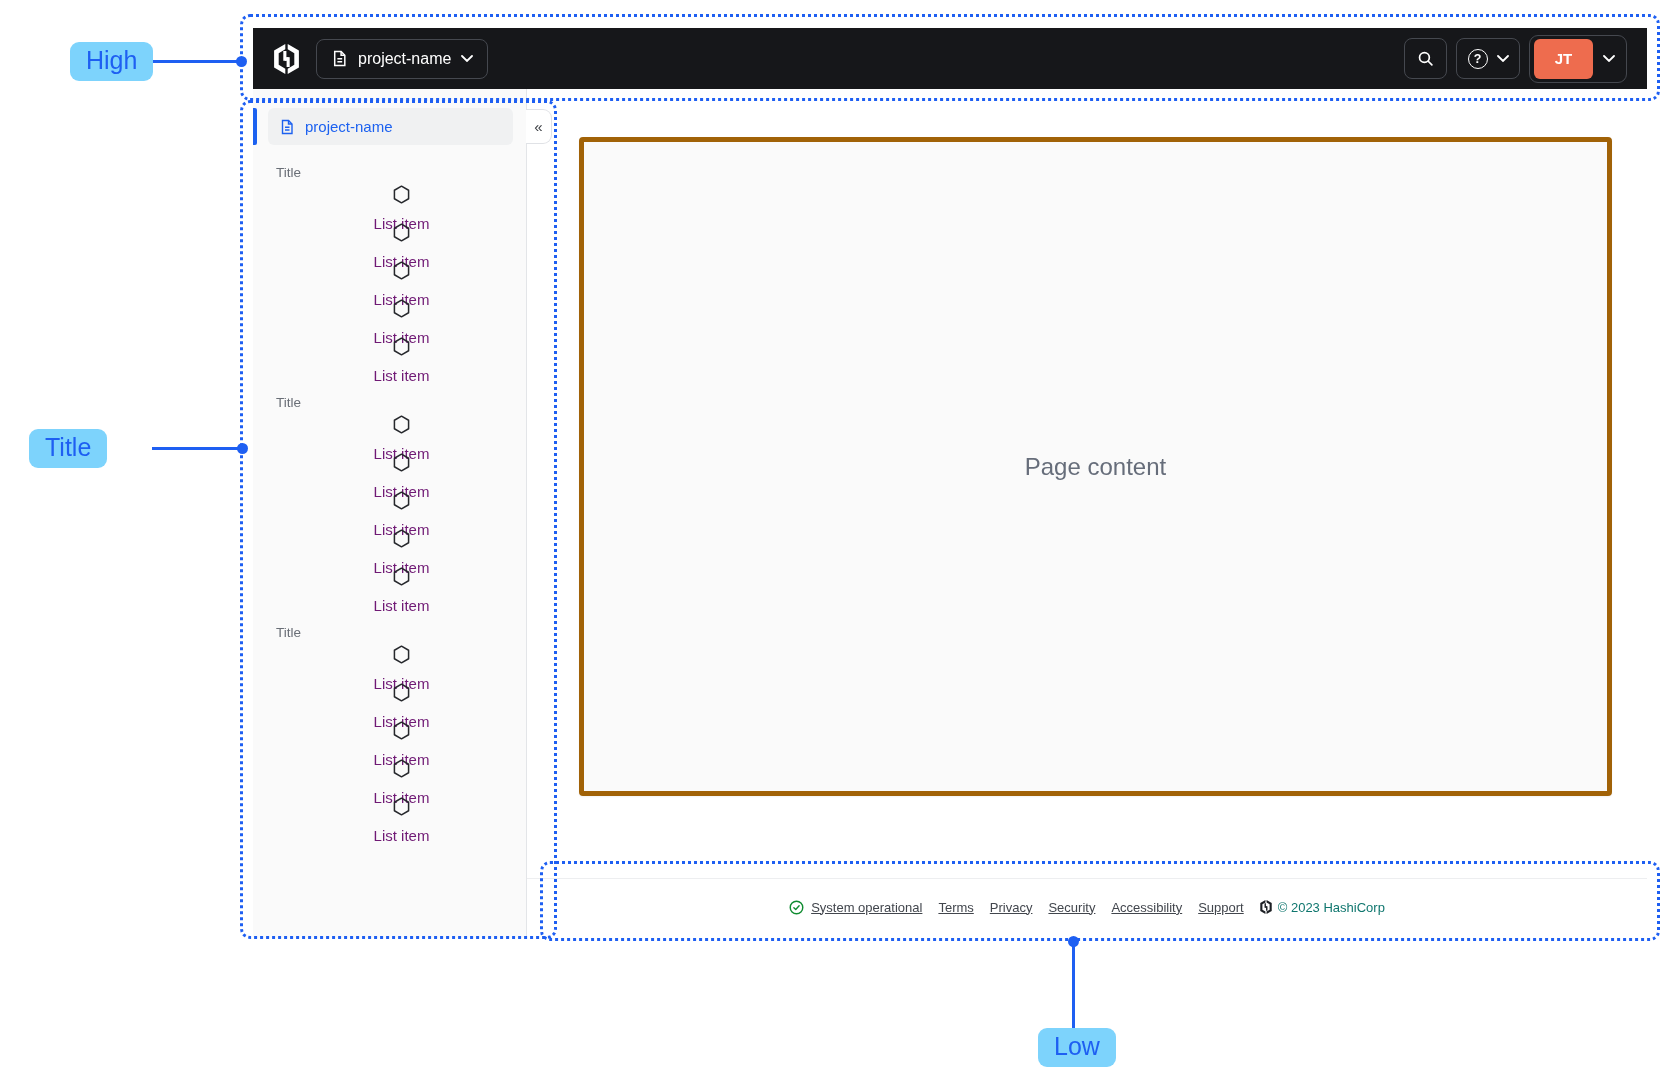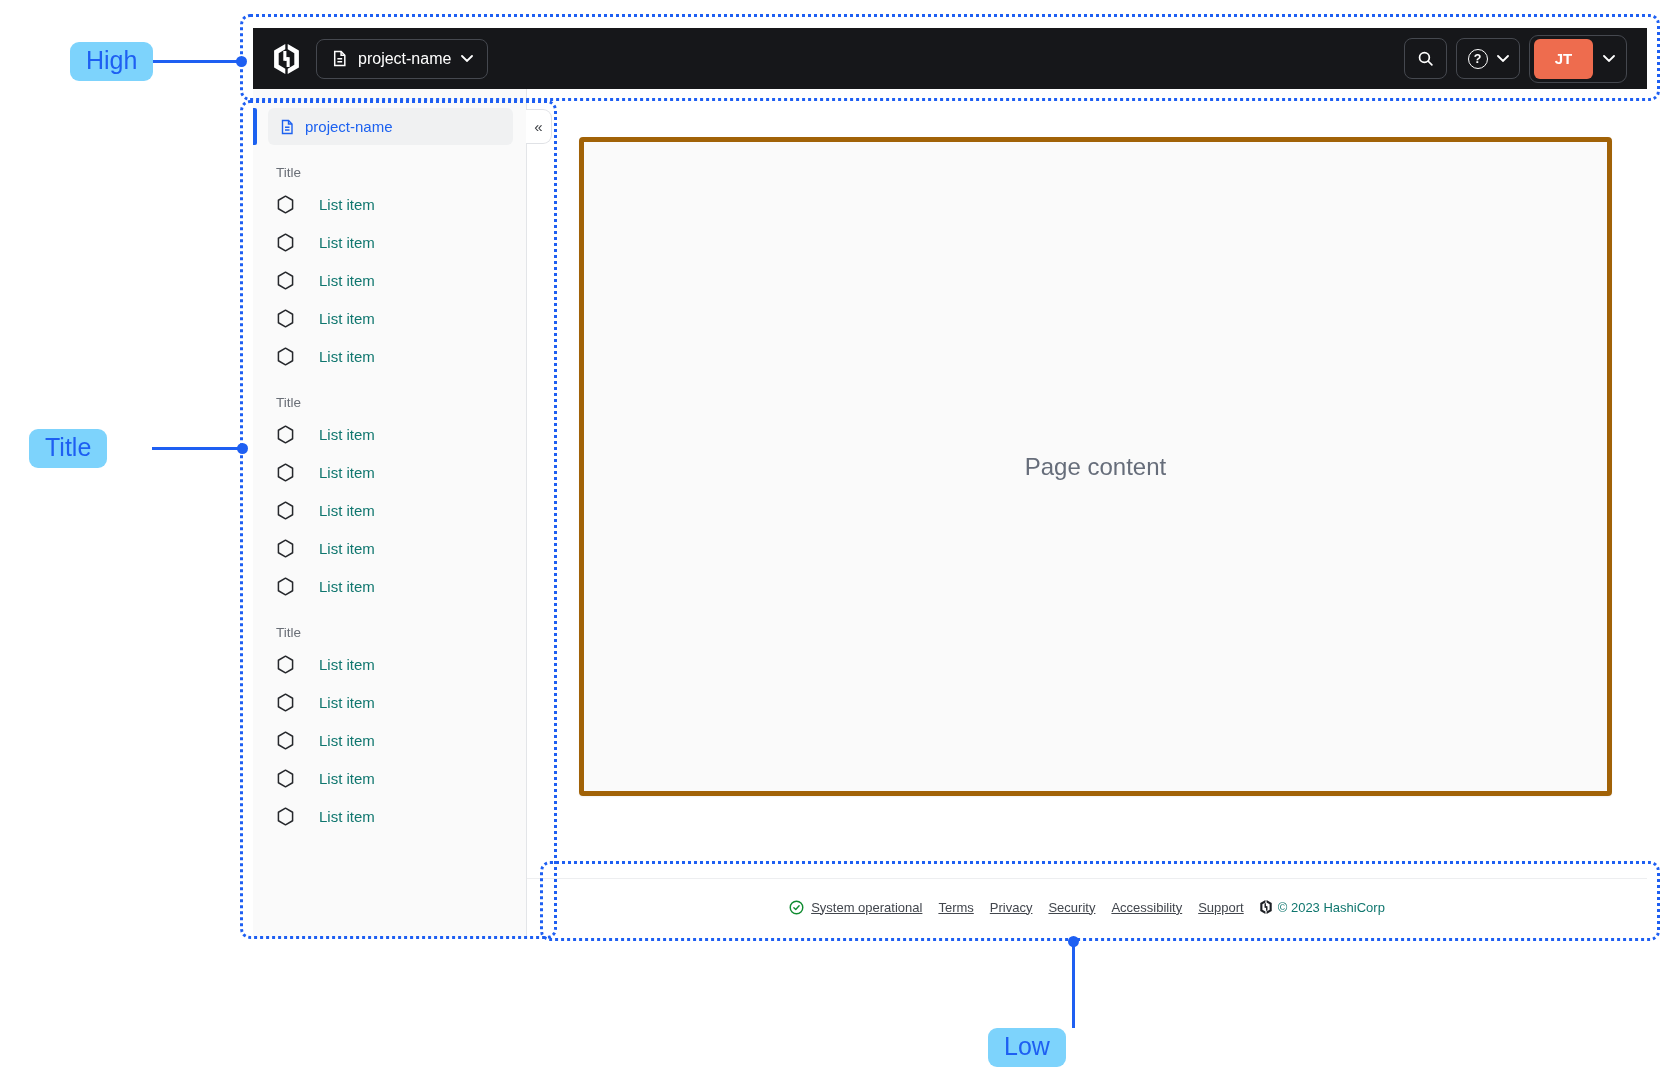--- a/index.html
+++ b/index.html
@@ -31,22 +31,22 @@
     background:#1c61f0; border-radius:0 2px 2px 0; }
   .proj-row { margin:0 13px 0 15px; height:37px; background:#f0f1f2; border-radius:6px;
     display:flex; align-items:center; gap:10px; padding:0 11px; color:#1c61f0;
     font-size:15px; font-weight:500; cursor:pointer; }
   .collapse-tab { position:absolute; left:273px; top:20px; width:26px; height:35px;
     background:#fff; border:1px solid #e0e2e6; border-left:none; border-radius:0 9px 9px 0;
     display:flex; align-items:center; justify-content:center; font-size:15px; color:#3d4045;
     cursor:pointer; }
   .section { margin-top:20px; }
   .section-title { padding-left:23px; font-size:13.5px; color:#696e76; margin-bottom:5px; }
-  .nav-item { height:38px; display:flex; align-items:center; gap:25px; padding-left:24px;
-    font-size:15px; color:#0f766e; cursor:pointer; }
+  .nav-item { height:38px; display:flex; align-items:center; gap:11px; padding-left:24px;
+    font-size:15px; color:#701a75; cursor:pointer;flex-direction:column; }
   .hex { display:flex; align-items:center; }
 
   
   .main-box { position:absolute; left:579px; top:137px; width:1033px; height:659px;
     background:#fafafa; border:5px solid #a16207; border-radius:4px;
     box-shadow:0 1px 2px rgba(0,0,0,0.05);
     display:flex; align-items:center; justify-content:center; }
   .main-box span { font-size:24px; color:#666d7a; }
 
   
@@ -61,21 +61,21 @@
 
   
   .region { position:absolute; border:3px dotted #1e5ff2; border-radius:10px; pointer-events:none; }
   .region-high   { left:240px; top:14px;  width:1420px; height:87px; }
   .region-medium { left:240px; top:100px; width:317px;  height:839px; }
   .region-low    { left:540px; top:861px; width:1120px; height:80px; }
   .ann-label { position:absolute; background:#7dd3fc; color:#1e5ff2; font-size:25px;
     font-weight:500; padding:4px 16px 6px; border-radius:9px; }
   .lbl-high   { left:70px;   top:42px; }
   .lbl-medium { left:29px;   top:429px; }
-  .lbl-low    { left:988px; top:1028px; }
+  .lbl-low    { left:1038px; top:1028px; }
   .conn { position:absolute; background:#1e5ff2; }
   .line-high   { left:150px;  top:59.5px; width:91px;  height:3px; }
   .line-medium { left:152px;  top:446.5px; width:90px; height:3px; }
   .line-low    { left:1071.5px; top:941px; width:3px;  height:87px; }
   .dot { position:absolute; width:11px; height:11px; border-radius:50%; background:#1e5ff2; }
   .dot-high   { left:236px;  top:55.5px; }
   .dot-medium { left:237px;  top:442.5px; }
   .dot-low    { left:1067.5px; top:935.5px; }
 </style>
 </head>

